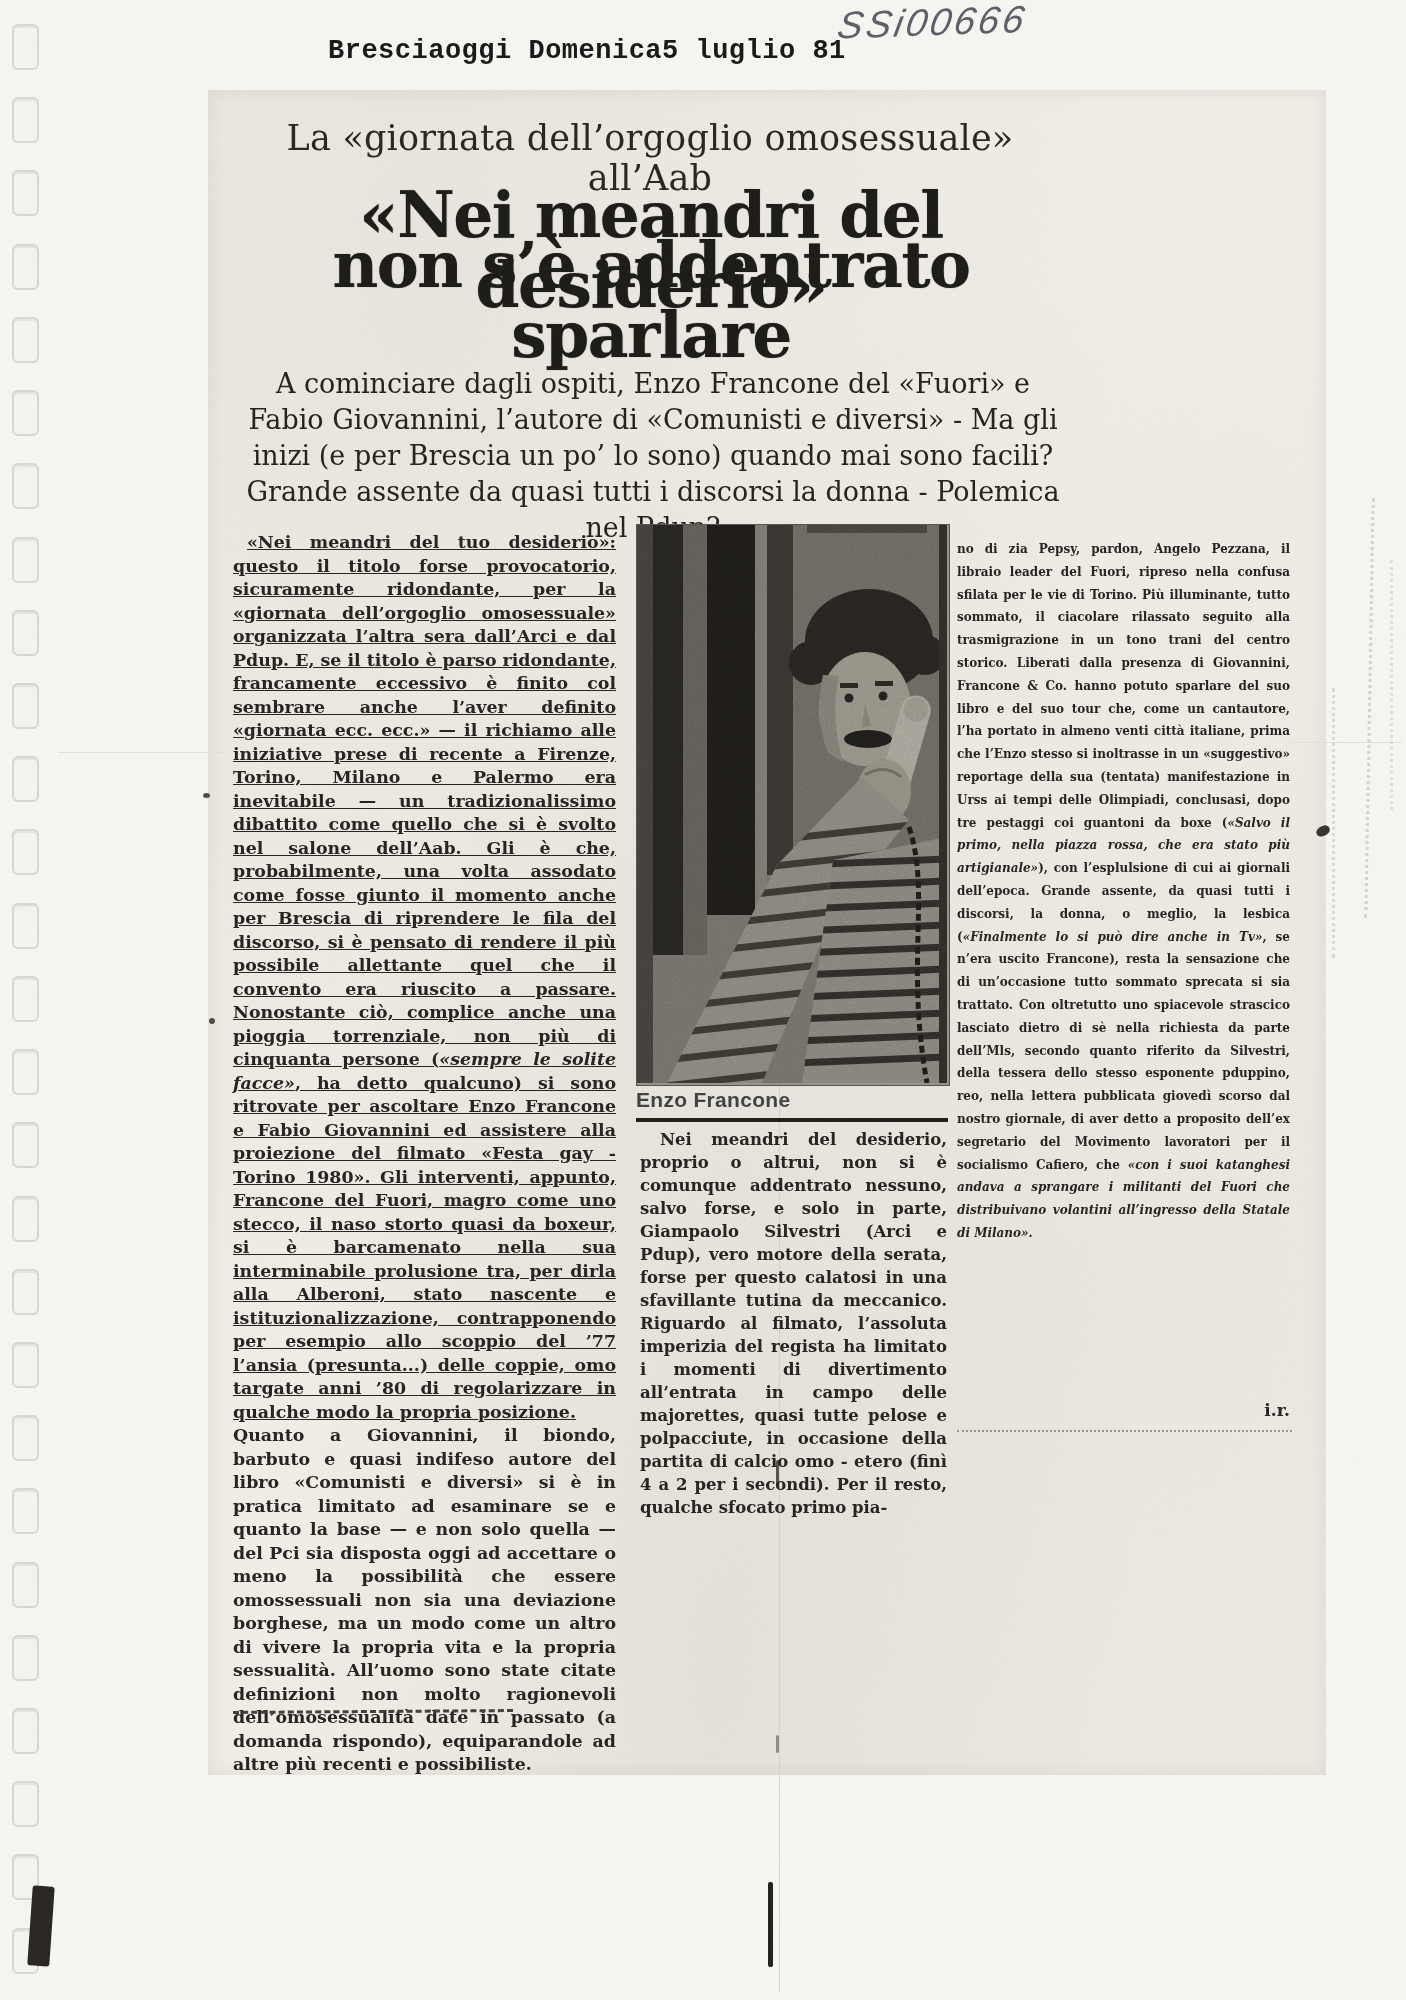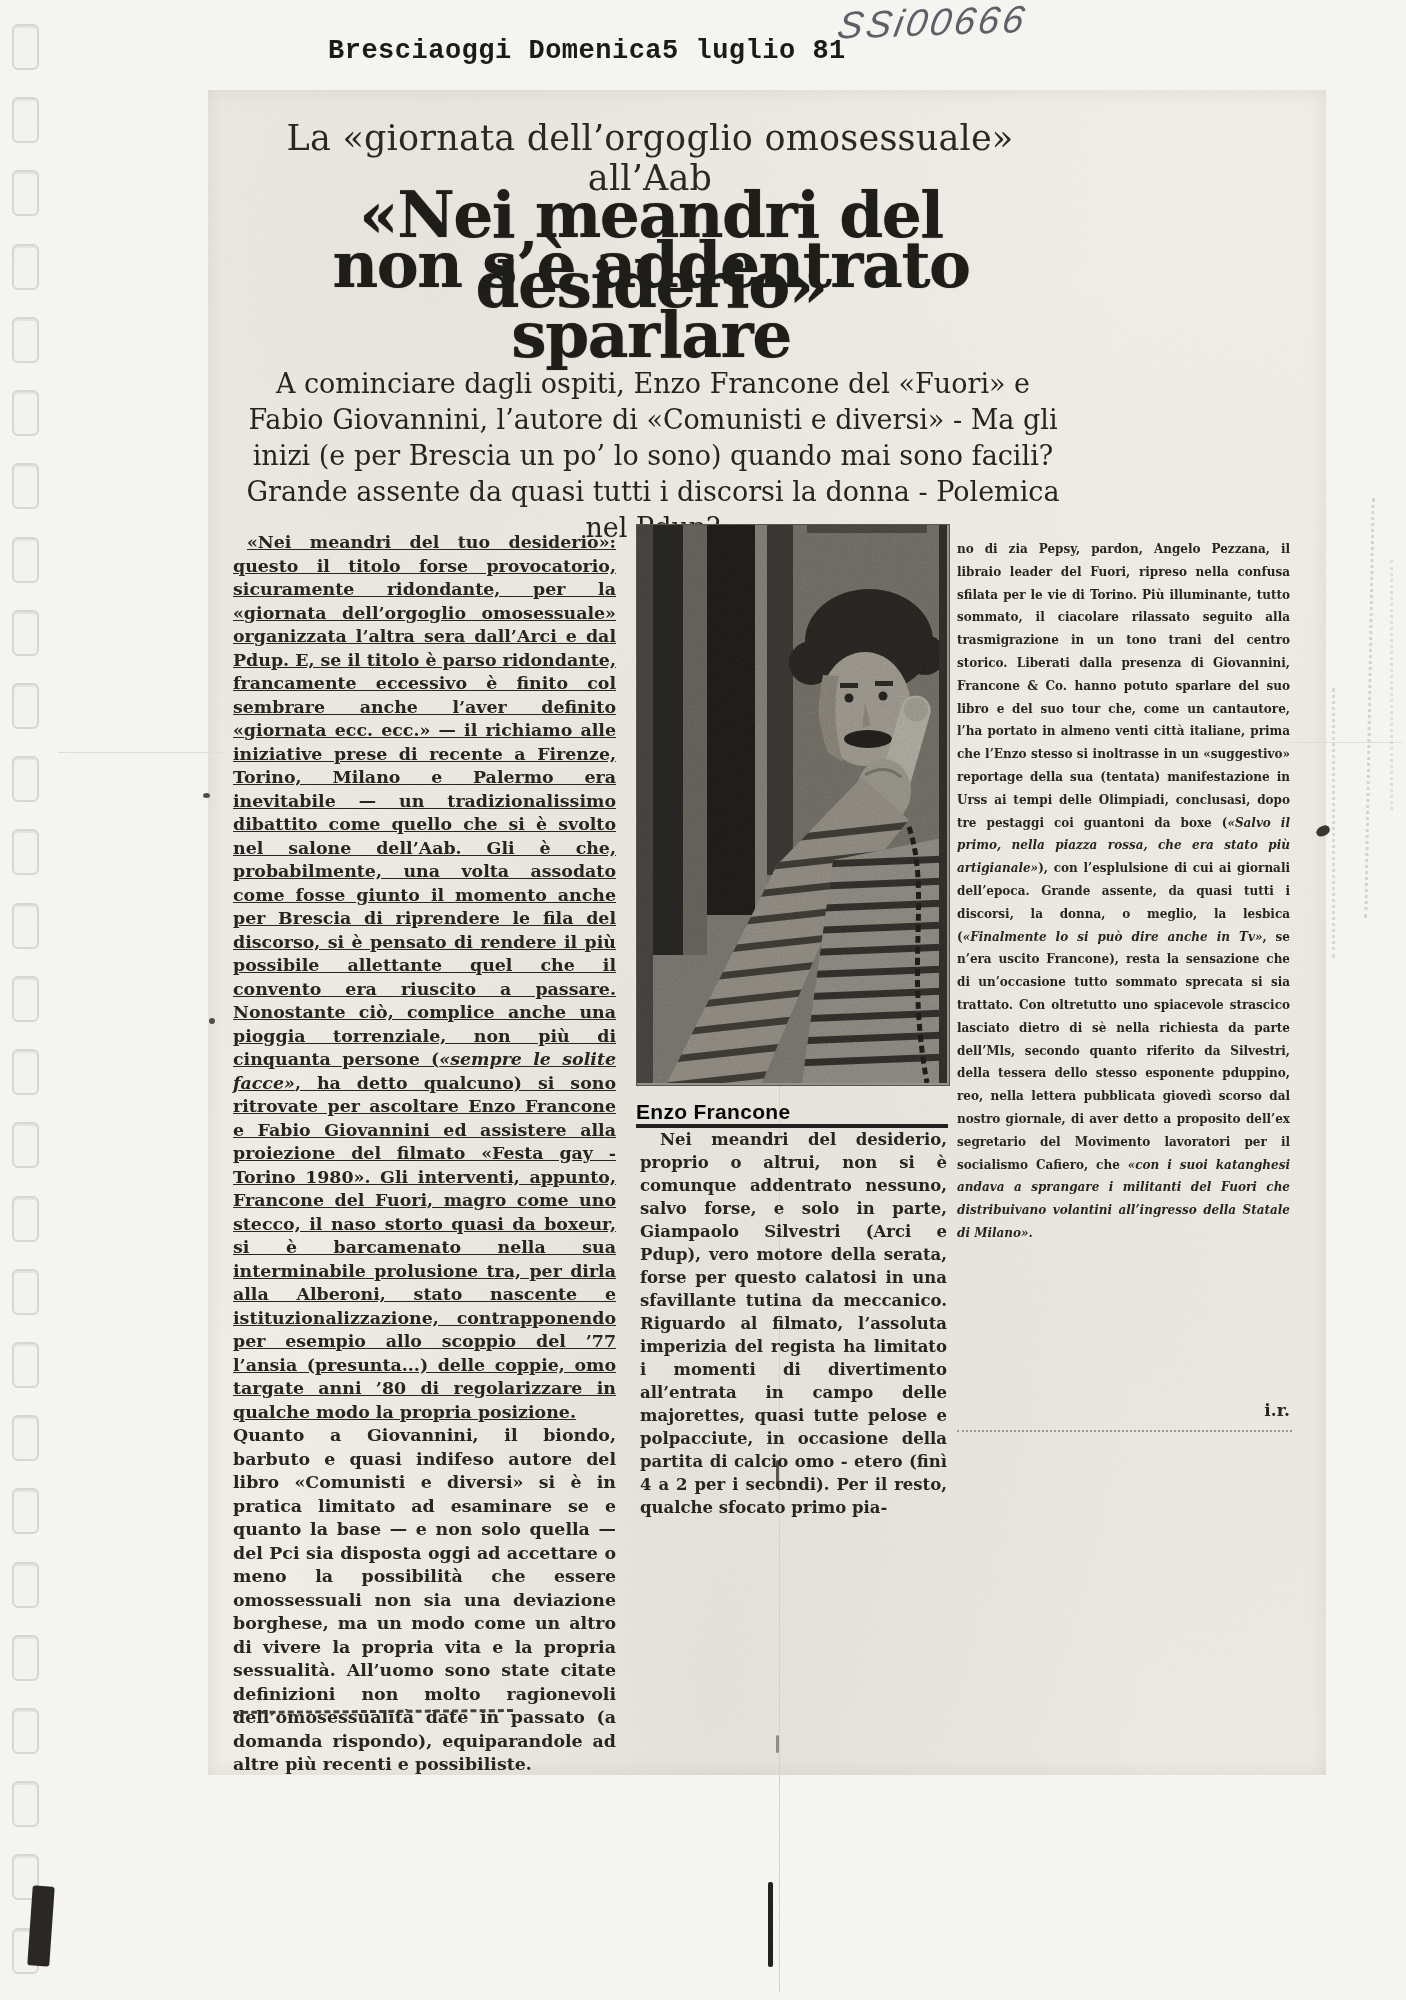--- a/index.html
+++ b/index.html
@@ -67,22 +67,22 @@
   .it{font-style:italic;}
   .sig{left:957px;top:1400px;width:333px;text-align:right;font-size:17px;font-weight:700;color:#23211d;padding-right:6px;}
   .rule-dash-left{left:233px;top:1710px;width:280px;border-top:3px dashed #403e37;transform:rotate(-.4deg);}
   .rule-dot-right{left:957px;top:1430px;width:335px;border-top:2px dotted #9a968c;}
 
   
   .photo-frame{left:636px;top:524px;width:312px;height:560px;border:1px solid #54524c;background:#96928a;}
   .caption{
     left:636px;top:1088px;width:312px;
     font-family:"Liberation Sans","DejaVu Sans",sans-serif;
-    font-weight:bold;font-size:21px;color:#000000;
-    border-bottom:4px solid #1d1c19;letter-spacing:.3px;margin-top:12px;
+    font-weight:bold;font-size:21px;color:#404040;
+    border-bottom:4px solid #1d1c19;padding-bottom:6px;letter-spacing:.3px;
   }
   .noise{left:0;top:0;pointer-events:none;opacity:.055;}
 </style>
 </head>
 <body>
 
 <div class="abs clip-bg"></div>
 
 <div class="abs punch-strip">
     <div class="punch"></div>

